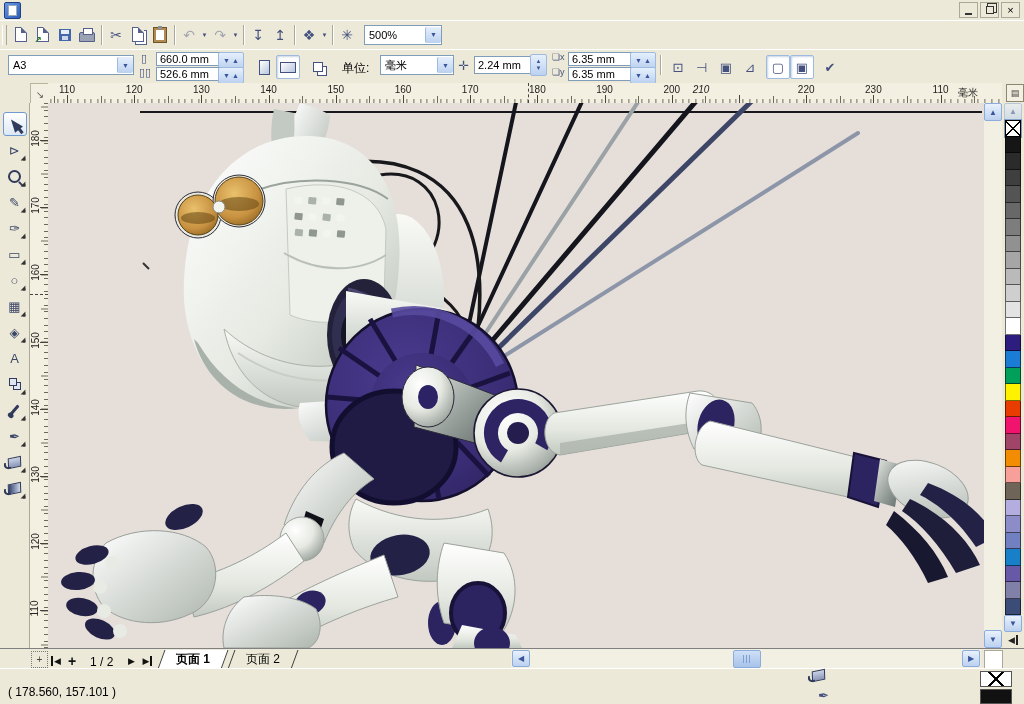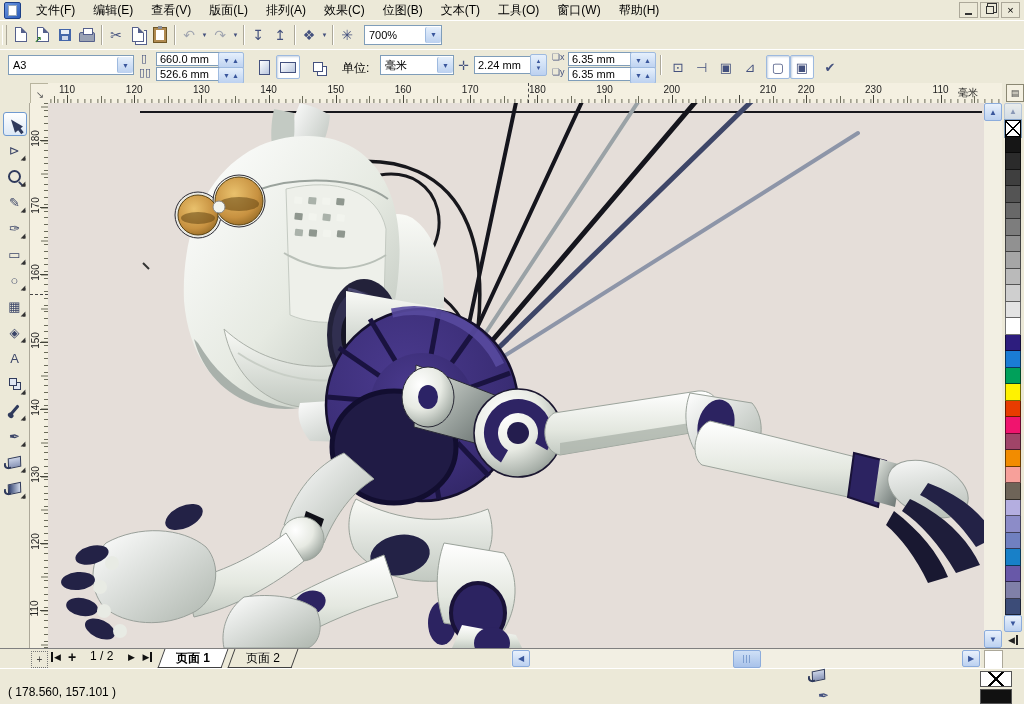--- a/index.html
+++ b/index.html
@@ -121,21 +121,21 @@
   .hthumb{position:absolute;top:1px;width:26px;height:16px;background:linear-gradient(#cfe0f6,#a8c2ea);border:1px solid #8cacdc;border-radius:2px}
   .hthumb::after{content:"";position:absolute;left:9px;top:4px;width:1px;height:8px;background:#7f9fd0;box-shadow:3px 0 0 #7f9fd0,6px 0 0 #7f9fd0}
   .swatch{width:16px;height:16.5px;border:1px solid rgba(0,0,0,.55);border-top:none;box-sizing:border-box}
   .sw-none{width:16px;height:17px;border:1px solid #000;box-sizing:border-box;background:
      linear-gradient(45deg,transparent 45%,#000 45% 55%,transparent 55%),
      linear-gradient(-45deg,transparent 45%,#000 45% 55%,transparent 55%),#fff;outline:1px solid #7f9db9}
   .pal-expand{width:18px;height:16px;display:flex;align-items:center;justify-content:center;font-size:9px;color:#222}
   .pal-expand::after{content:"◀";border-right:2px solid #222;padding-right:1px}
   
   #bottomrow{background:#ece9d8;border-top:1px solid #808080}
-  .navzone{position:absolute;left:48px;top:0;height:20px;display:flex;align-items:flex-start}
+  .navzone{position:absolute;left:48px;top:0;height:20px;display:flex;align-items:flex-end}
   .navbtn{width:16px;height:16px;display:flex;align-items:center;justify-content:center;font-size:9px;color:#111}
   .navbtn.first::after{content:"◀";border-left:2px solid #111;padding-left:1px}
   .navbtn.plus::after{content:"+";font-size:14px;font-weight:bold}
   .navbtn.next::after{content:"▶"}
   .navbtn.last::after{content:"▶";border-right:2px solid #111;padding-right:1px}
   .pgcounter{padding:0 10px;font-size:12px}
   .tab{height:18px;display:flex;align-items:center;padding:0 14px;border:1px solid #404040;border-top:none;
        transform:skewX(-20deg);margin-left:6px;background:#ece9d8}
   .tab>span{transform:skewX(20deg);font-size:12px;white-space:nowrap}
   .tab.active{background:#fff;font-weight:bold}
@@ -151,33 +151,20 @@
   .fillsw{position:absolute;left:980px;top:2px;width:30px;height:14px;border:1px solid #555;background:
      linear-gradient(45deg,transparent 46%,#000 46% 54%,transparent 54%),
      linear-gradient(-45deg,transparent 46%,#000 46% 54%,transparent 54%),#fff}
   .outlsw{position:absolute;left:980px;top:20px;width:30px;height:13px;border:1px solid #555;background:#111}
 </style>
 </head>
 <body>
 
 <div class="abs" id="menubar">
   <span class="app-icon"></span>
-  <div id="menu-items" style="display:flex">
-      <span class="menu-item">文件(F)</span>
-      <span class="menu-item">编辑(E)</span>
-      <span class="menu-item">查看(V)</span>
-      <span class="menu-item">版面(L)</span>
-      <span class="menu-item">排列(A)</span>
-      <span class="menu-item">效果(C)</span>
-      <span class="menu-item">位图(B)</span>
-      <span class="menu-item">文本(T)</span>
-      <span class="menu-item">工具(O)</span>
-      <span class="menu-item">窗口(W)</span>
-      <span class="menu-item">帮助(H)</span>
-    </div>
   <div class="win-controls">
     <span class="winbtn min"></span>
     <span class="winbtn res"></span>
     <span class="winbtn">×</span>
   </div>
 </div>
 
 <div class="abs" id="toolbar">
   <span class="grip"></span>
   <div id="tb-items" style="display:flex;align-items:center">
@@ -223,21 +210,21 @@
       <span class="tbtn">
         <span class="glyph">❖</span>
       </span>
       <span class="dd-sm"></span>
       <span class="tb-sep"></span>
       <span class="tbtn">
         <span class="glyph">✳</span>
       </span>
     </div>
   <div class="combo" style="width:76px;margin-left:6px">
-    <span class="val">700%</span>
+    <span class="val">500%</span>
     <span class="cbo-btn"></span>
   </div>
 </div>
 
 <div class="abs" id="propbar">
   <div class="combo abs" style="left:8px;top:6px;width:124px">
     <span class="val">A3</span>
     <span class="cbo-btn"></span>
   </div>
   <span class="mini-ic" style="left:141px;top:4px">▯</span>
@@ -330,21 +317,21 @@
       <span class="htick-label" style="left: 355px;">160</span>
       <div style="position: absolute; bottom: 0px; height: 8px; width: 1px; background: rgb(68, 68, 58); left: 422.2px;"></div>
       <span class="htick-label" style="left: 422.2px;">170</span>
       <div style="position: absolute; bottom: 0px; height: 8px; width: 1px; background: rgb(68, 68, 58); left: 489.4px;"></div>
       <span class="htick-label" style="left: 489.4px;">180</span>
       <div style="position: absolute; bottom: 0px; height: 8px; width: 1px; background: rgb(68, 68, 58); left: 556.6px;"></div>
       <span class="htick-label" style="left: 556.6px;">190</span>
       <div style="position: absolute; bottom: 0px; height: 8px; width: 1px; background: rgb(68, 68, 58); left: 623.8px;"></div>
       <span class="htick-label" style="left: 623.8px;">200</span>
       <div style="position: absolute; bottom: 0px; height: 8px; width: 1px; background: rgb(68, 68, 58); left: 691px;"></div>
-      <span class="htick-label" style="left: 720px;">210</span>
+      <span class="htick-label" style="left: 653px; font-style: italic;">210</span>
       <div style="position: absolute; bottom: 0px; height: 8px; width: 1px; background: rgb(68, 68, 58); left: 758.2px;"></div>
       <span class="htick-label" style="left: 758.2px;">220</span>
       <div style="position: absolute; bottom: 0px; height: 8px; width: 1px; background: rgb(68, 68, 58); left: 825.4px;"></div>
       <span class="htick-label" style="left: 825.4px;">230</span>
       <div style="position: absolute; bottom: 0px; height: 8px; width: 1px; background: rgb(68, 68, 58); left: 892.6px;"></div>
       <span class="htick-label" style="left: 892.6px;">110</span>
       <div class="hcursor" style="left: 479.723px;"></div>
     </div>
   <div class="ruler-opt">▤</div>
 </div>

